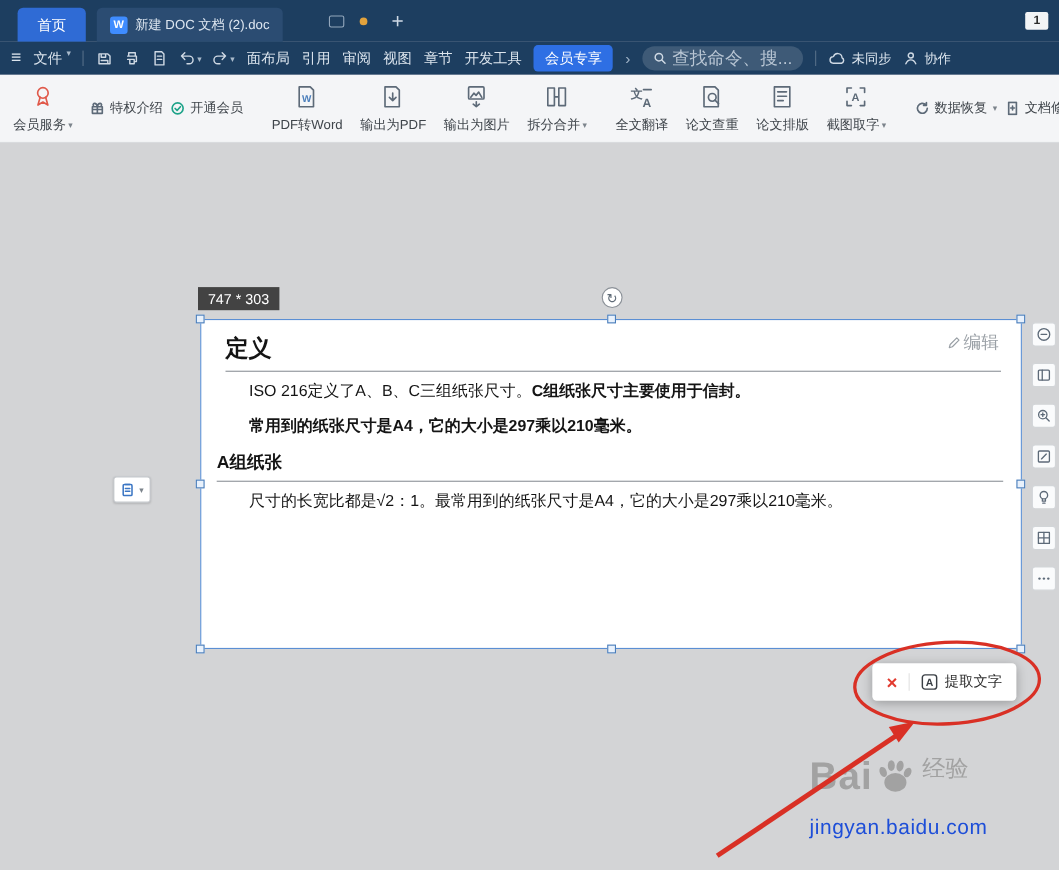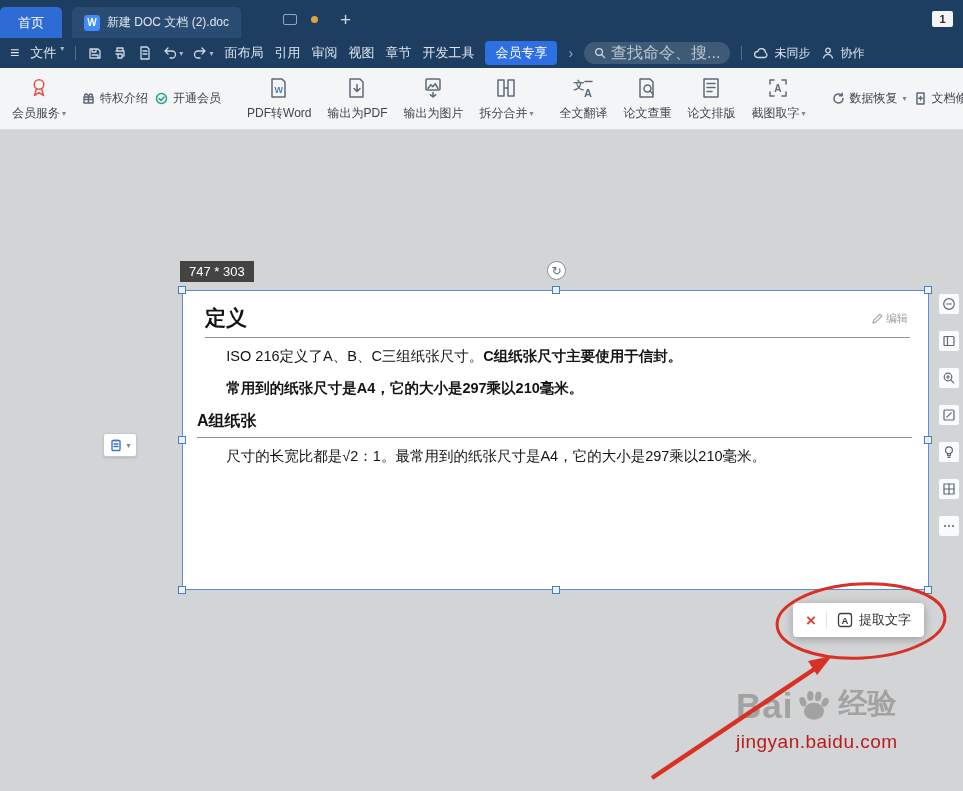--- a/index.html
+++ b/index.html
@@ -4,21 +4,21 @@
 <style>
   *{margin:0;padding:0;box-sizing:border-box}
   html,body{width:963px;height:791px}
   body{font-family:"Liberation Sans","DejaVu Sans",sans-serif;overflow:hidden;background:#d3d4d6}
   svg{display:block}
   svg text{font-family:"Liberation Sans","DejaVu Sans",sans-serif}
   .app{position:relative;width:963px;height:791px;background:#d3d4d6;overflow:hidden}
 
   
   .tabbar{position:absolute;left:0;top:0;right:0;height:38px;background:#1d3e60;display:flex;align-items:flex-end}
-  .home-tab{margin-left:0;height:31px;min-width:62px;padding:0 14px;background:#2f6bd5;color:#fff;font-size:13px;
+  .home-tab{margin-left:16px;height:31px;min-width:62px;padding:0 14px;background:#2f6bd5;color:#fff;font-size:13px;
     display:flex;align-items:center;justify-content:center;border-radius:5px 5px 0 0;cursor:pointer}
   .doc-tab{margin-left:10px;height:31px;padding:0 12px;background:#2b4c72;color:#dde6f0;font-size:12px;
     display:flex;align-items:center;gap:7px;border-radius:5px 5px 0 0;cursor:pointer;white-space:nowrap}
   .wicon{width:16px;height:16px;border-radius:3px;background:#3f8cff;color:#fff;font-size:10px;font-weight:bold;
     display:flex;align-items:center;justify-content:center}
   .aux-box{align-self:center;margin-left:42px;width:14px;height:11px;border:1px solid #93a7bc;border-radius:2px;cursor:pointer}
   .dot{align-self:center;width:7px;height:7px;border-radius:50%;background:#e2a23c;margin-left:14px}
   .plus{align-self:center;margin-left:22px;color:#cdd8e4;font-size:19px;line-height:1;cursor:pointer}
   .badge{align-self:center;margin-left:auto;margin-right:10px;width:21px;height:16px;background:#f2f4f6;color:#2b2b2b;
     font-size:11px;font-weight:bold;border-radius:2px;display:flex;align-items:center;justify-content:center}
@@ -62,40 +62,40 @@
   .rotate{position:absolute;left:547px;top:131px;width:19px;height:19px;border-radius:50%;background:#fff;
     border:1px solid #8b9198;color:#5f6b77;font-size:12px;display:flex;align-items:center;justify-content:center;
     cursor:pointer;z-index:4}
   .img{position:absolute;left:182px;top:160px;width:747px;height:300px;background:#fff;border:1px solid #5b8fd4;z-index:1}
   .img-body{position:absolute;inset:0;padding:12px 8px 0;font-size:14.5px;line-height:27px;color:#141414;overflow:hidden}
   .img-body h1{font-size:21px;font-weight:bold;margin:3px 10px 0 14px;padding-bottom:8px;border-bottom:1px solid #8d9298;line-height:1.1}
   .img-body h2{font-size:16px;font-weight:bold;margin:10px 8px 0 6px;padding-bottom:7px;border-bottom:1px solid #8d9298;line-height:1.1}
   .p{margin:5px 2px 0;text-indent:2.3em}
   .p.bold{font-weight:bold}
   .p.just{text-align:justify}
-  .edit-tag{position:absolute;top:20px;right:20px;display:flex;align-items:center;gap:3px;color:#9aa0a6;
-    font-size:11px;cursor:pointer}
+  .edit-tag{position:absolute;top:10px;right:20px;display:flex;align-items:center;gap:3px;color:#9aa0a6;
+    font-size:16px;cursor:pointer}
   .hd{position:absolute;width:8px;height:8px;background:#e8f1fc;border:1px solid #4a7ebb;z-index:4;cursor:pointer}
   .paste-btn{position:absolute;left:103px;top:303px;width:34px;height:24px;background:#fff;border:1px solid #c4c7cb;
     border-radius:3px;display:flex;align-items:center;justify-content:center;gap:3px;cursor:pointer;
     box-shadow:0 1px 2px rgba(0,0,0,.15);color:#7c848c;font-size:8px;z-index:2}
   .float-bar{position:absolute;left:793px;top:473px;height:34px;background:#fff;border-radius:4px;
     box-shadow:0 2px 10px rgba(0,0,0,.28);display:flex;align-items:center;padding:0 13px;gap:10px;z-index:3}
   .fx{color:#e23b30;font-size:17px;font-weight:bold;cursor:pointer;line-height:1}
   .fdiv{width:1px;height:16px;background:#e2e2e2}
   .fbtn{display:flex;align-items:center;gap:6px;cursor:pointer}
   .ftext{font-size:13px;color:#2b2b2b}
   .ann{position:absolute;pointer-events:none;z-index:6}
 
   
   .wm{position:absolute;left:736px;top:558px;color:#a2a2a2;z-index:2}
   .wm-row{display:flex;align-items:flex-start;gap:3px}
   .wm-bai{font-size:35px;font-weight:bold;letter-spacing:1px;line-height:1}
-  .wm-suffix{font-size:29px;font-weight:bold;margin-left:3px;line-height:1.05}
-  .wm-url{font-size:19px;margin-top:7px;color:#b91c1c;letter-spacing:.5px}
+  .wm-suffix{font-size:21px;font-weight:normal;margin-left:3px;line-height:1.05}
+  .wm-url{font-size:19px;margin-top:18px;color:#1d4ed8;letter-spacing:.5px}
 
   
   .rail{position:absolute;right:3px;top:163px;display:flex;flex-direction:column;gap:15px;z-index:2}
   .rb{width:22px;height:22px;background:#fafbfc;border:1px solid #d2d5d8;border-radius:3px;display:flex;
     align-items:center;justify-content:center;cursor:pointer}
   .rst{fill:none;stroke:#5d6a78;stroke-width:1.2;stroke-linecap:round;stroke-linejoin:round}
 </style>
 </head>
 <body>
 

